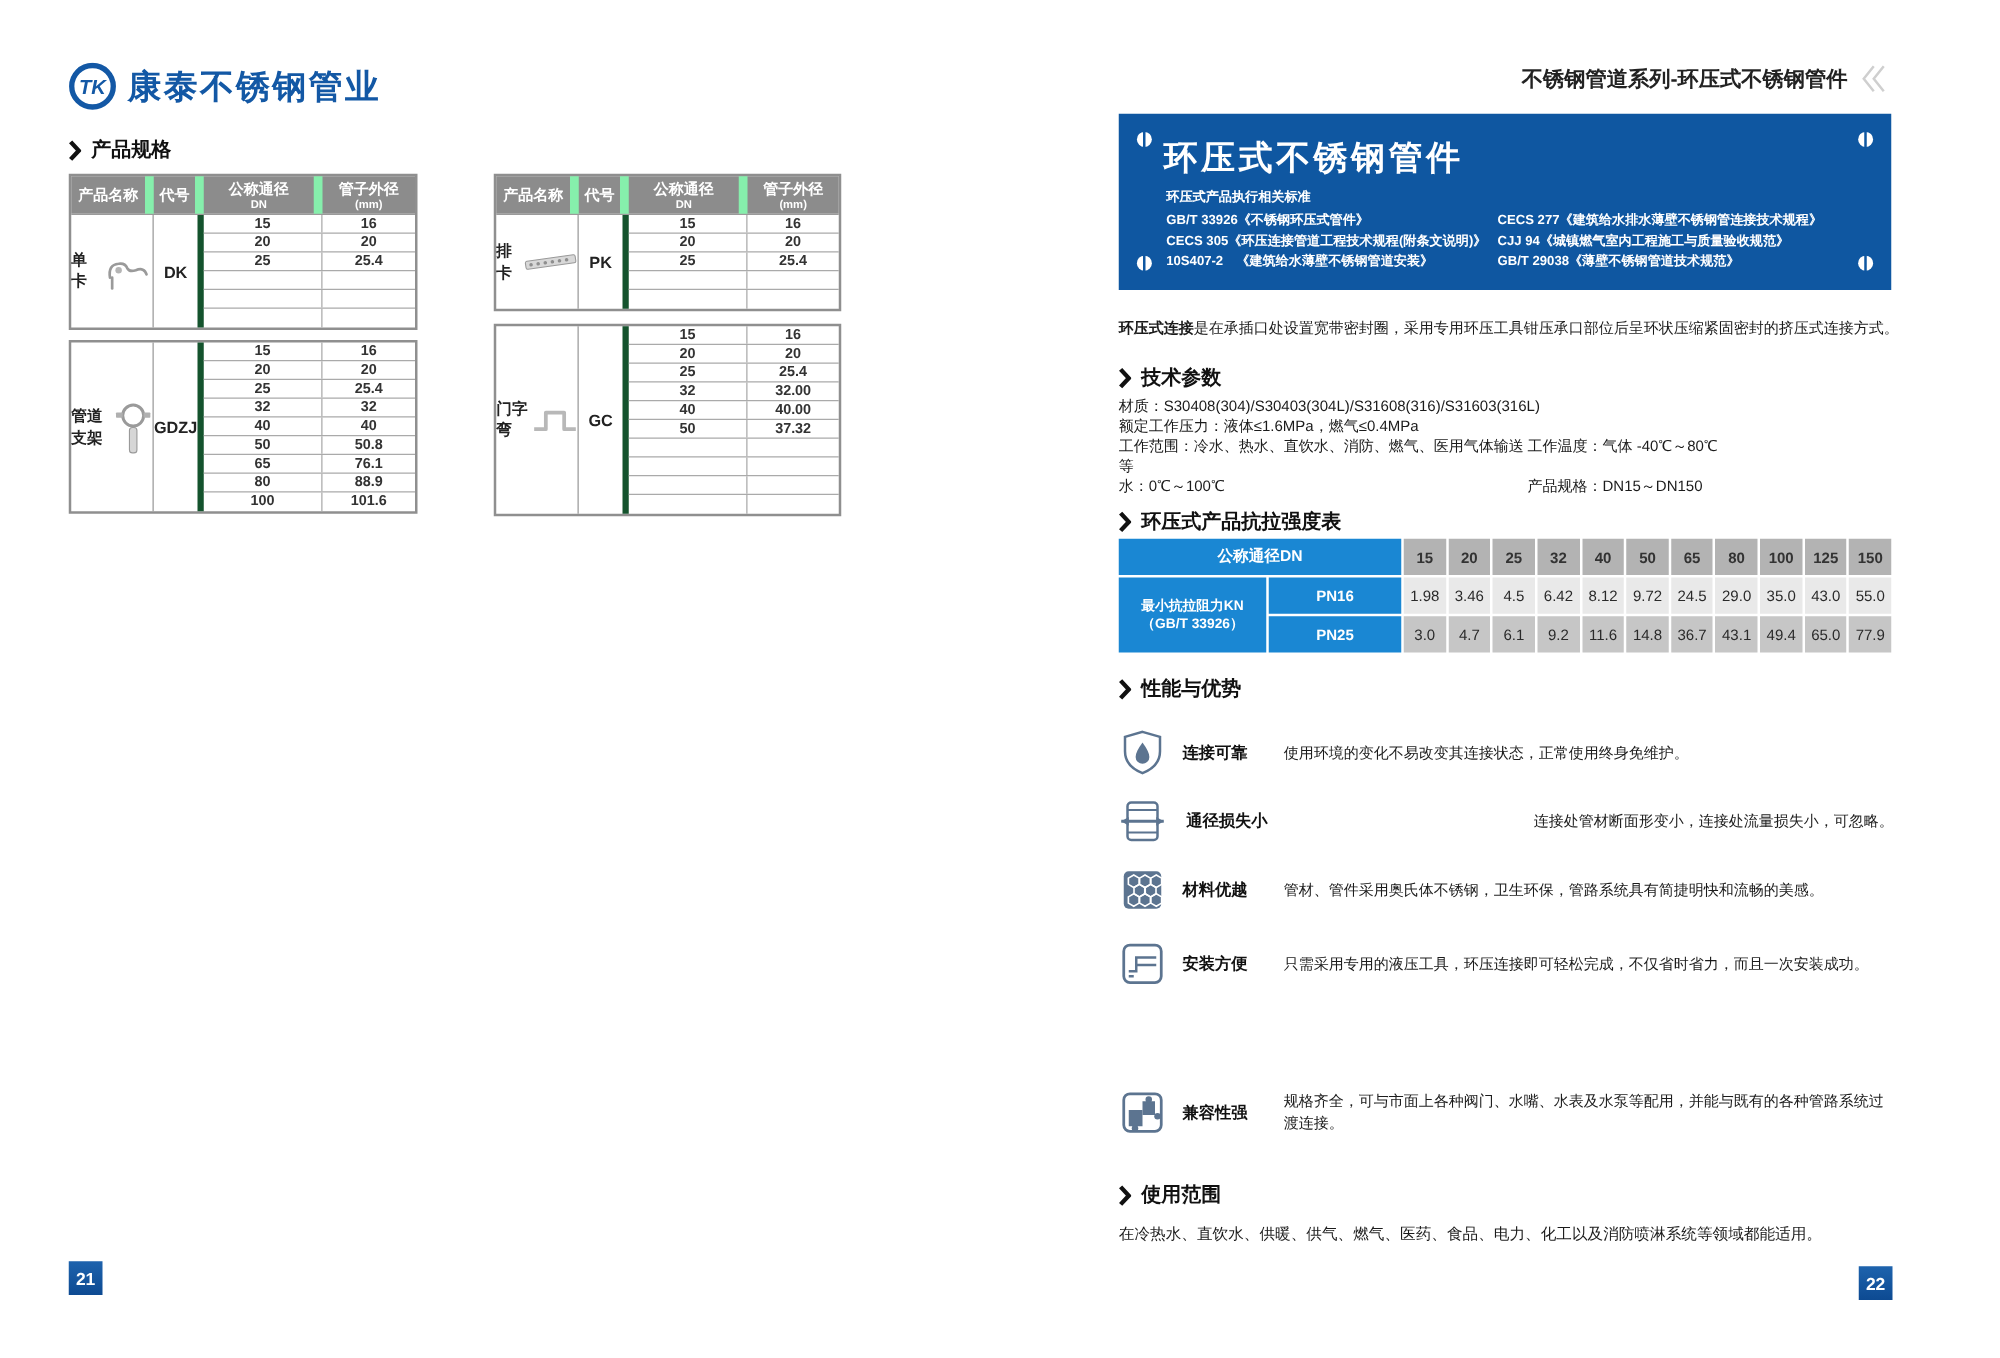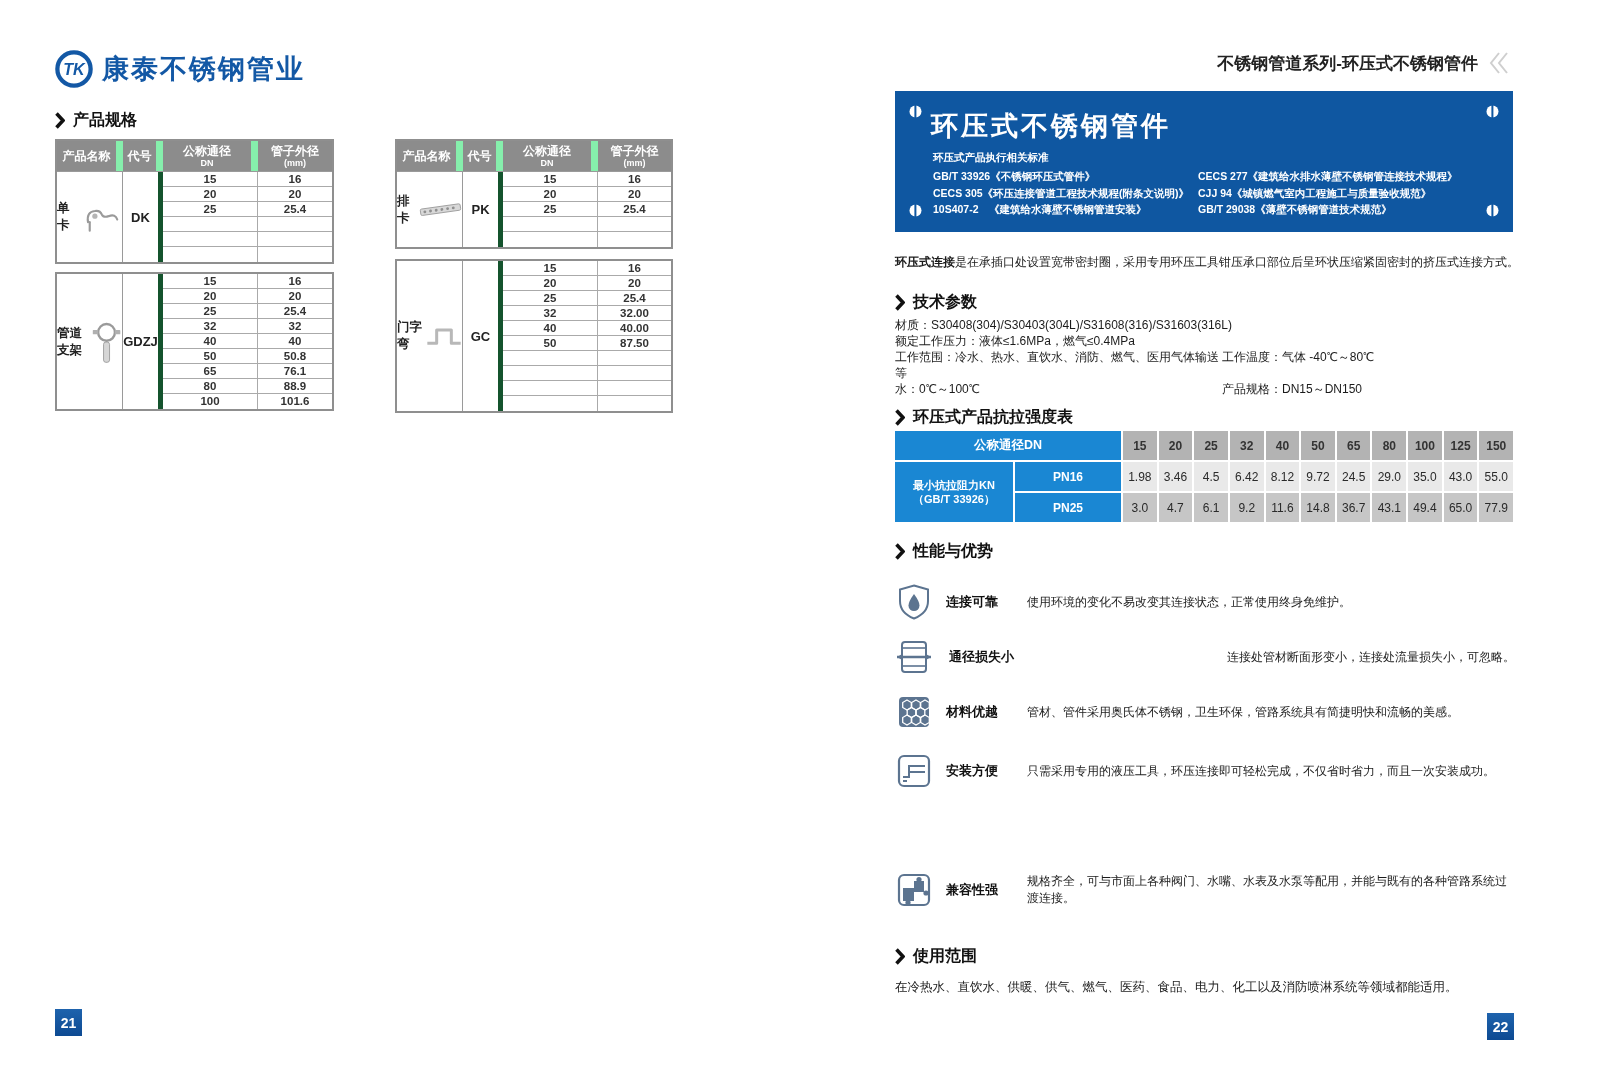--- a/index.html
+++ b/index.html
@@ -310,21 +310,21 @@
             <div class="sb-od">32.00</div>
           </div>
 
           <div class="sb-row">
             <div class="sb-dn">40</div>
             <div class="sb-od">40.00</div>
           </div>
 
           <div class="sb-row">
             <div class="sb-dn">50</div>
-            <div class="sb-od">87.50</div>
+            <div class="sb-od">37.32</div>
           </div>
 
           <div class="sb-row">
             <div class="sb-dn"></div>
             <div class="sb-od"></div>
           </div>
 
           <div class="sb-row">
             <div class="sb-dn"></div>
             <div class="sb-od"></div>

